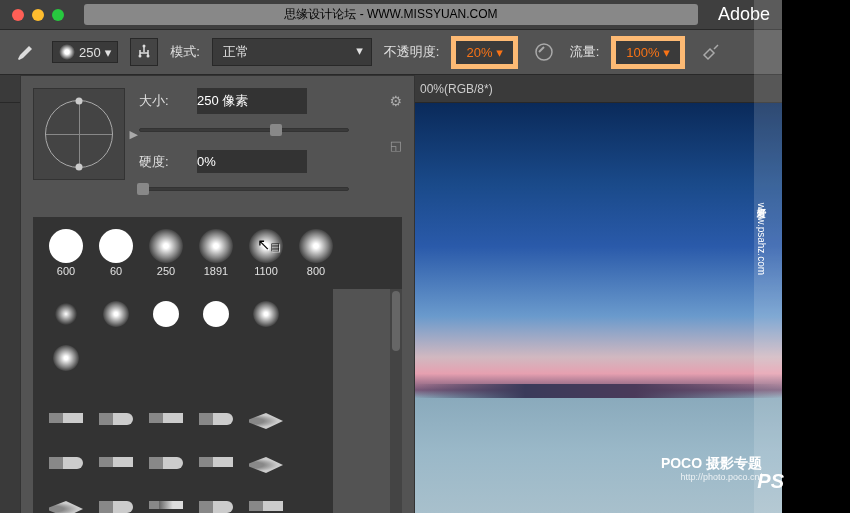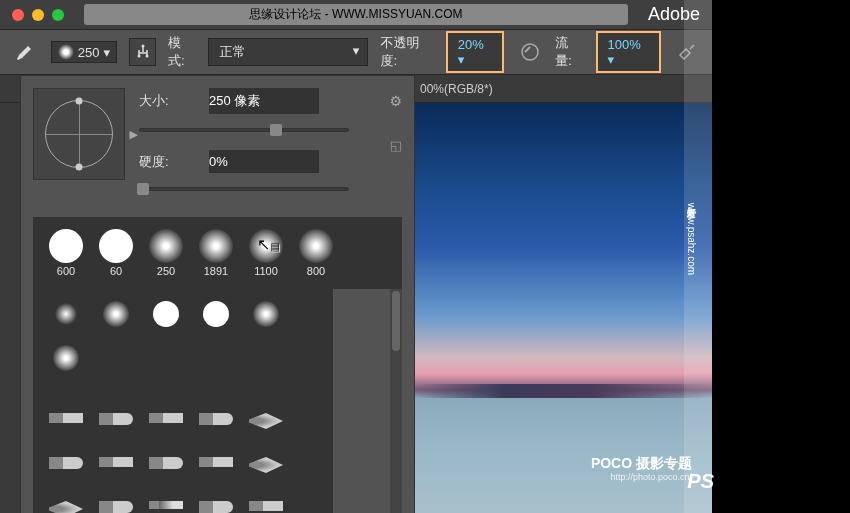--- a/index.html
+++ b/index.html
@@ -1,46 +1,46 @@
 <!DOCTYPE html>
 <html><head>
 <meta charset="utf-8">
 <style>
 * { margin: 0; padding: 0; box-sizing: border-box; font-family: "Microsoft YaHei", Arial, sans-serif; }
 body { background: #000; width: 850px; height: 513px; overflow: hidden; position: relative; }
-.window { width: 712px; height: 513px; background: #3a3a3a; position: relative; }
+.window { width: 782px; height: 513px; background: #3a3a3a; position: relative; }
 .titlebar { height: 30px; background: #3f3f3f; display: flex; align-items: center; padding: 0 12px; border-bottom: 1px solid #282828; }
 .traffic-lights { display: flex; gap: 8px; }
 .dot { width: 12px; height: 12px; border-radius: 50%; }
 .dot.red { background: #ff5f56; }
 .dot.yellow { background: #ffbd2e; }
 .dot.green { background: #27c93f; }
 .titlebar-text { flex: 1; text-align: center; color: #000; font-size: 12px; background: #888; padding: 2px 10px; margin: 0 20px; border-radius: 3px; }
 .titlebar-right { color: #fff; font-size: 18px; font-weight: 300; }
 .options-bar { height: 45px; background: #535353; display: flex; align-items: center; padding: 0 12px; gap: 12px; border-bottom: 1px solid #282828; color: #e0e0e0; font-size: 13px; }
 .brush-tool { width: 28px; height: 28px; display: flex; align-items: center; justify-content: center; }
 .brush-preview { display: flex; align-items: center; background: #3a3a3a; border: 1px solid #282828; padding: 2px 6px; gap: 4px; }
 .brush-dot { width: 16px; height: 16px; border-radius: 50%; background: radial-gradient(circle, #fff 20%, transparent 70%); }
 .share-icon { width: 28px; height: 28px; border: 1px solid #282828; display: flex; align-items: center; justify-content: center; background: #444; }
 .label { color: #e0e0e0; }
 .select { background: #3a3a3a; border: 1px solid #282828; color: #e0e0e0; padding: 4px 30px 4px 10px; min-width: 160px; position: relative; font-size: 13px; }
 .select::after { content: "▾"; position: absolute; right: 8px; }
-.value-box { background: #3a3a3a; border: 2px solid #fdba74; color: #7dd3fc; padding: 4px 10px; min-width: 50px; }
+.value-box { background: #3a3a3a; border: 5px solid #fdba74; color: #f97316; padding: 4px 10px; min-width: 50px; }
 .pressure-icon { width: 28px; height: 28px; display: flex; align-items: center; justify-content: center; }
 .tab-row { height: 28px; background: #3a3a3a; display: flex; align-items: center; padding-left: 420px; color: #ccc; font-size: 12px; border-bottom: 1px solid #282828; }
 .brush-panel { position: absolute; top: 75px; left: 20px; width: 395px; background: #535353; border: 1px solid #333; padding: 12px; z-index: 10; }
 .panel-top { display: flex; gap: 14px; margin-bottom: 8px; }
 .tip-preview { width: 92px; height: 92px; background: #444; border: 1px solid #333; position: relative; display:flex; align-items:center; justify-content:center;}
 .tip-circle { width: 68px; height: 68px; border: 1px solid #aaa; border-radius: 50%; position: relative; }
 .tip-cross-v { position: absolute; width: 1px; height: 100%; background: #888; left: 50%; top:0;}
 .tip-cross-h { position: absolute; height: 1px; width: 100%; background: #888; top: 50%; left:0;}
 .tip-node { position:absolute; width:7px; height:7px; background:#ccc; border-radius:50%; transform:translate(-50%,-50%);}
 .tip-arrow { position:absolute; right:-14px; top:50%; transform:translateY(-50%); color:#aaa; font-size:11px;}
 .controls { flex: 1; }
-.control-row { display: flex; align-items: center; gap: 22px; margin-bottom: 6px; }
+.control-row { display: flex; align-items: center; gap: 10px; margin-bottom: 6px; }
 .control-label { width: 48px; color: #e0e0e0; font-size: 13px; }
 .control-value { background: #333; color: #fff; padding: 4px 0; min-width: 110px; font-size: 13px; }
 .gear-icon { color: #aaa; font-size: 14px; margin-left:auto;}
 .slider { width: 210px; height: 20px; position: relative; margin-bottom: 10px; margin-left: 0; }
 .slider-track { height: 4px; background: #3a3a3a; border:1px solid #333; border-radius:2px; position:relative; top:8px;}
 .slider-thumb { position:absolute; top:4px; width:12px; height:12px; background:#888; border-radius:2px; transform:translateX(-50%);}
 .brush-grid { background: #333; padding: 8px; display: flex; flex-wrap: wrap; gap: 0; }
 .brush-item { width: 50px; text-align: center; padding: 4px 0; }
 .brush-circle { width: 34px; height: 34px; margin: 0 auto 2px; border-radius: 50%; }
 .solid { background: #fff; }

